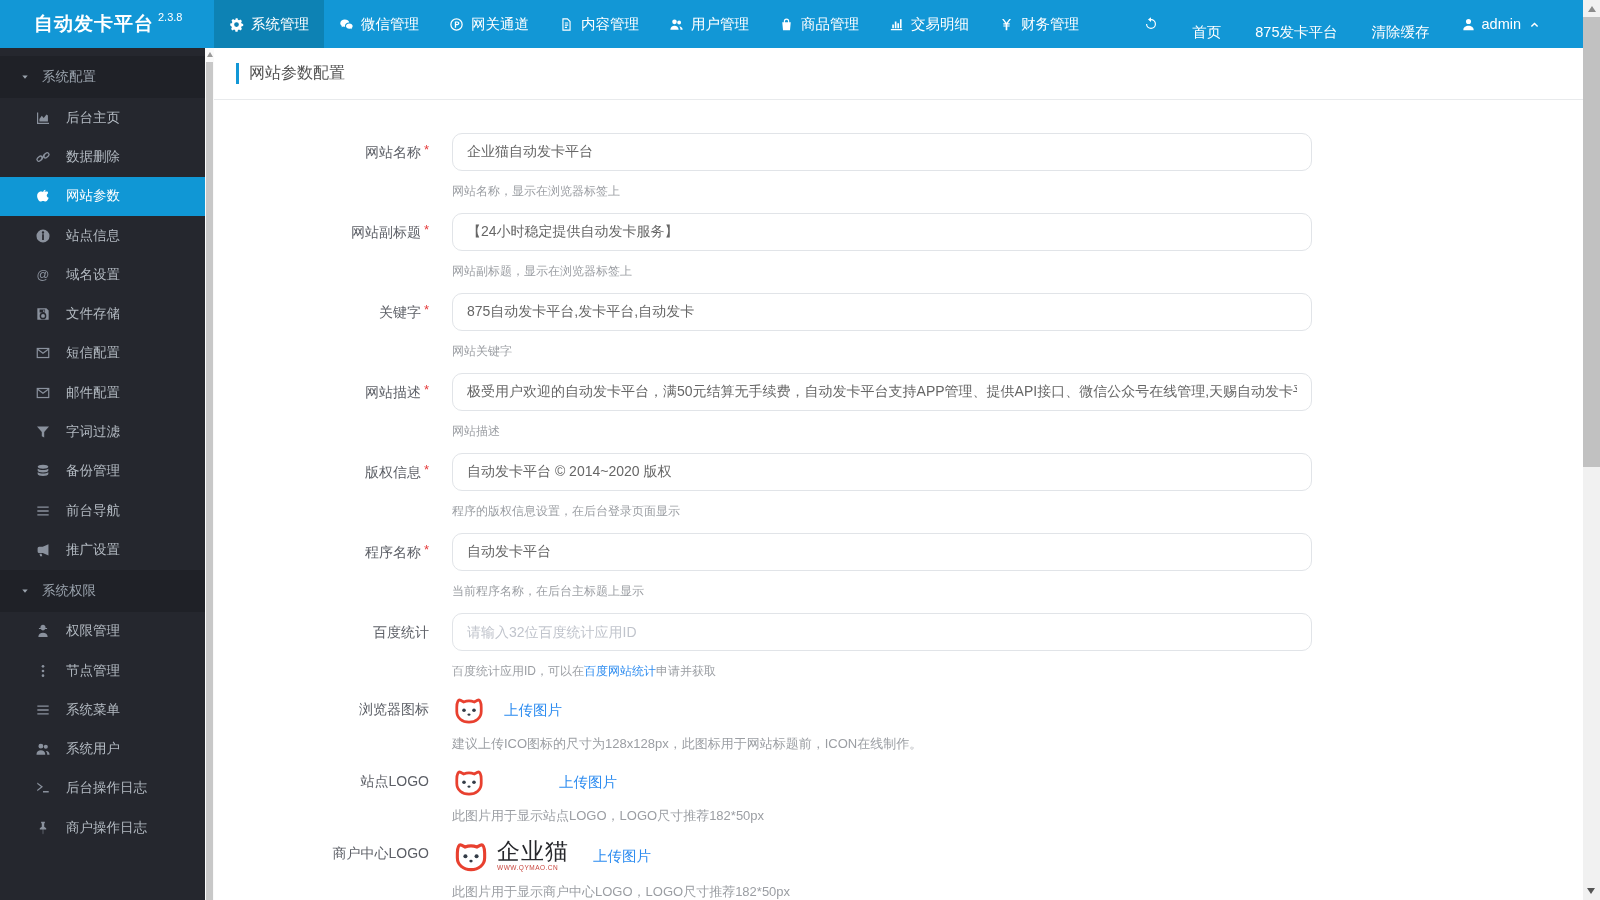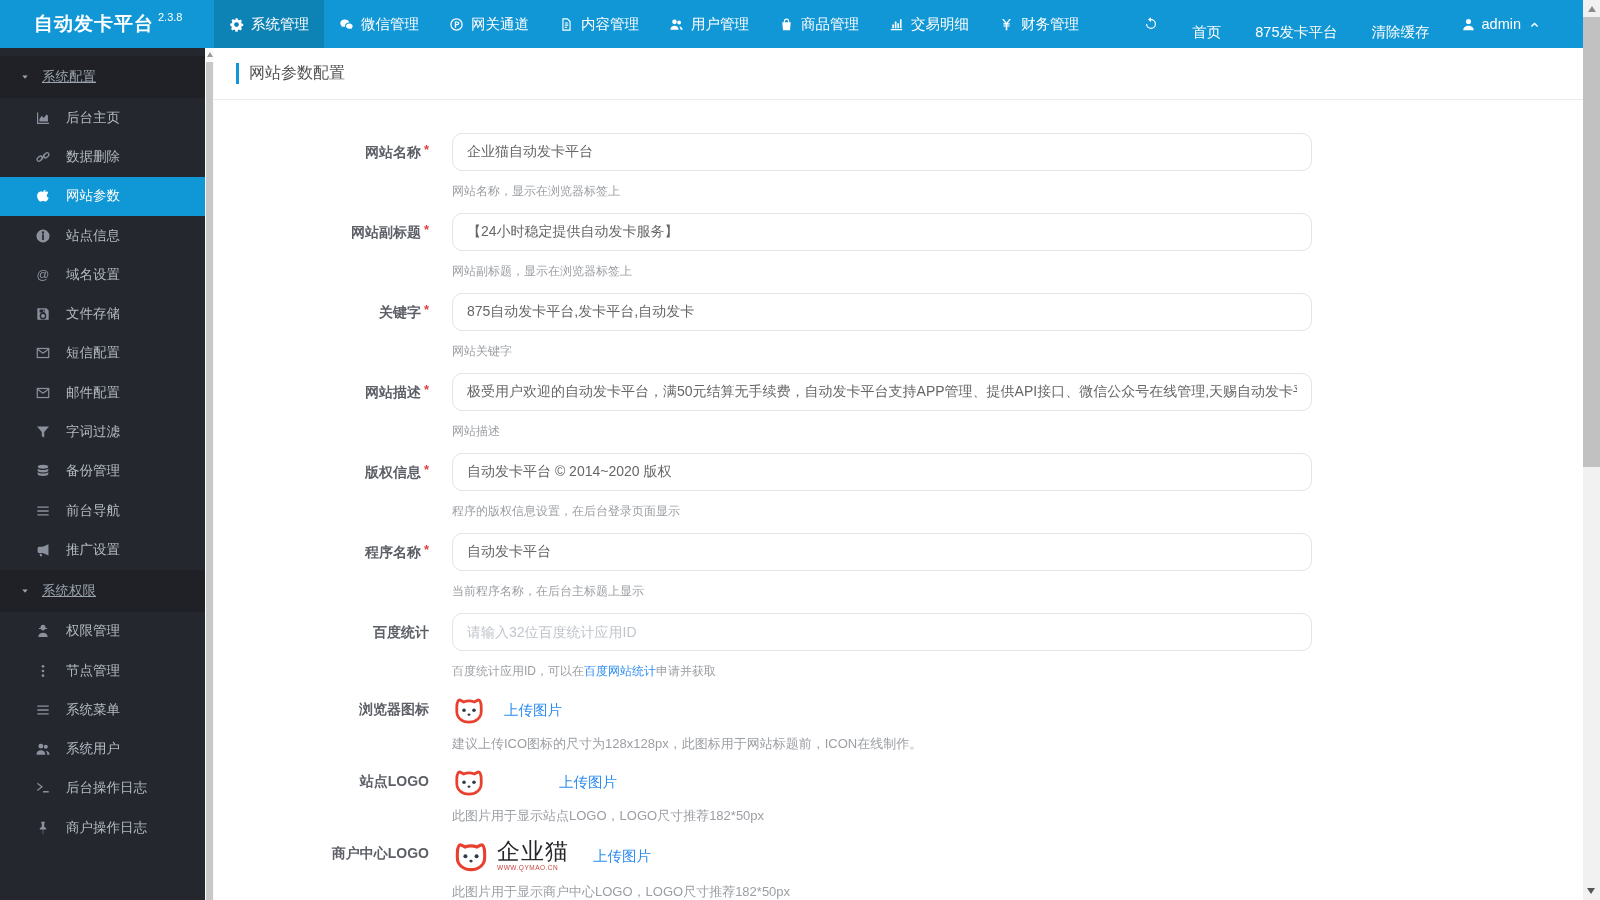--- a/index.html
+++ b/index.html
@@ -22,21 +22,21 @@
   .nav-refresh { padding:0 16px; cursor:pointer; }
   .nav-link { padding:0 17px; font-size:14.5px; cursor:pointer; white-space:nowrap; }
   .nav-user { display:flex; align-items:center; gap:6px; padding:0 14px; font-size:14.5px; cursor:pointer; }
   .nav-user .ic { width:15px; height:15px; }
   .chev { width:12px; height:12px; }
 
   
   .sidebar { position:absolute; left:0; top:48px; width:205px; height:852px;
     background:#25272e; padding-top:8px; overflow:hidden; }
   .side-section-header { height:42px; display:flex; align-items:center; gap:12px;
-    padding-left:20px; background:#1f2127; color:#9aa3ad; font-size:13.5px; cursor:pointer;text-decoration:underline; }
+    padding-left:20px; background:#1f2127; color:#9aa3ad; font-size:13.5px; cursor:pointer; }
   .side-section-header .ic { width:10px; height:10px; }
   .side-item { height:39.3px; display:flex; align-items:center; gap:15px;
     padding-left:35px; color:#b3bac2; font-size:13.5px; cursor:pointer; }
   .side-item .ic { width:16px; height:16px; color:#8a919d; }
   .side-item.active { background:#1097d5; color:#fff; }
   .side-item.active .ic { color:#fff; }
 
   
   .side-scroll { position:absolute; left:205px; top:48px; width:9px; height:852px;
     background:#fafafa; z-index:6; }
@@ -55,21 +55,21 @@
 
   
   .content { position:absolute; left:214px; top:48px; width:1369px; height:852px;
     background:#fff; overflow:hidden; }
   .page-header { height:52px; display:flex; align-items:center; padding-left:22px;
     border-bottom:1px solid #e8eaec; }
   .page-title { border-left:3px solid #1297d6; padding-left:10px; font-size:16px; color:#535353; }
   .form { padding-top:33px; }
 
   .f-row { display:flex; margin-bottom:10px; }
-  .f-label { width:215px; text-align:right; font-size:14px; color:#5c5f66; padding-top:11px; flex:none;font-weight:bold; }
+  .f-label { width:215px; text-align:right; font-size:14px; color:#5c5f66; padding-top:11px; flex:none; }
   .req { color:#e63c3c; font-size:13px; margin-left:3px; vertical-align:top; position:relative; top:-2px; }
   .f-main { margin-left:23px; width:860px; }
   .f-input { width:860px; height:38px; border:1px solid #e1e4e8; border-radius:10px;
     padding:0 14px; font-size:14px; color:#666; outline:none;
     font-family:"Liberation Sans","DejaVu Sans",sans-serif; background:#fff; }
   .f-input::placeholder { color:#c0c4cc; }
   .f-help { margin-top:12px; height:20px; font-size:12px; color:#9b9ea3; }
   .f-help .inline-link { color:#2d8cf0; cursor:pointer; }
 
   .f-row-img { display:flex; margin-bottom:12px; }

